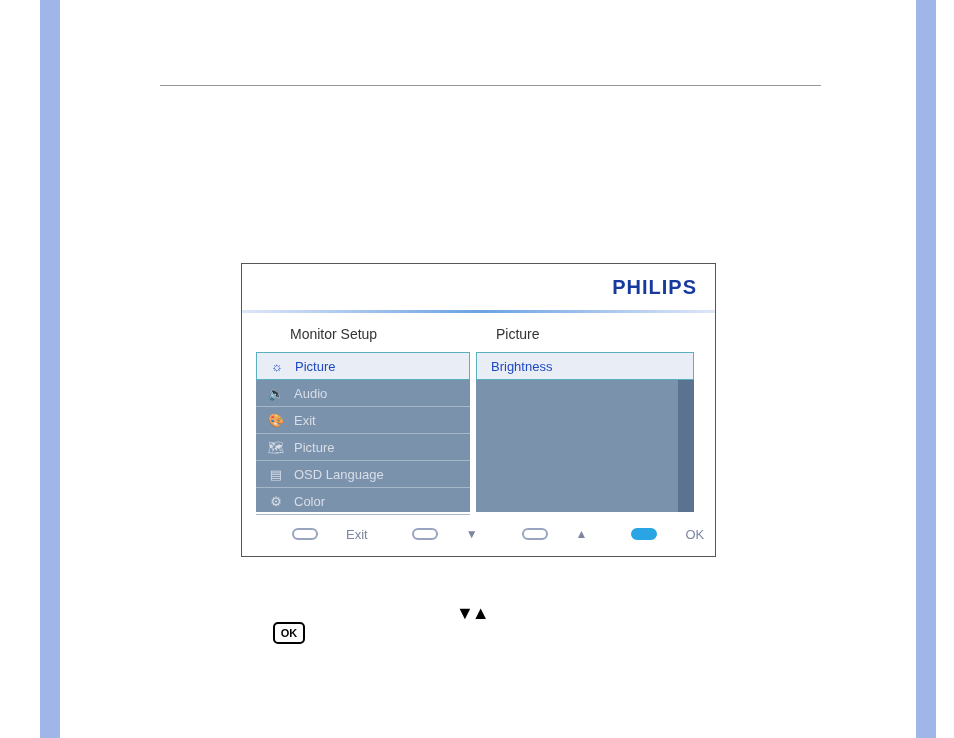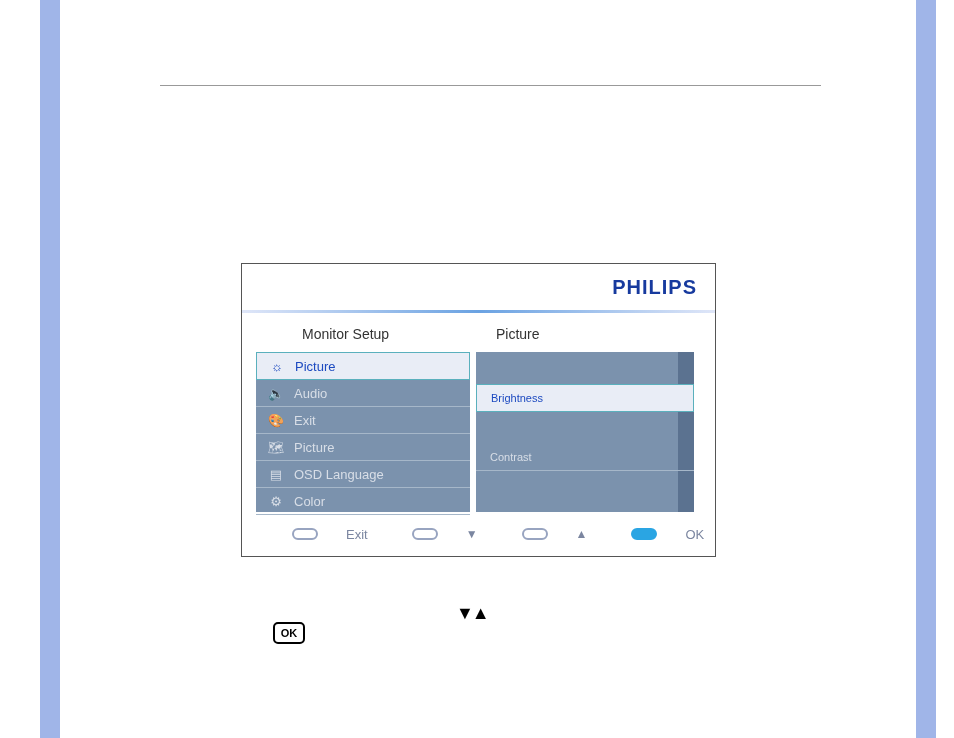--- a/index.html
+++ b/index.html
@@ -69,21 +69,20 @@
   }
   .titles {
     position: absolute;
     left: 0; right: 0; top: 54px; height: 34px;
   }
   .title-left {
     position: absolute;
     left: 48px; top: 8px;
     font-size: 14px;
     color: #333;
-    margin-left: 12px;
   }
   .title-right {
     position: absolute;
     left: 254px; top: 8px;
     font-size: 14px;
     color: #333;
   }
   .panels {
     position: absolute;
     left: 14px; top: 88px;
@@ -120,26 +119,25 @@
   .menu-item.selected {
     background: #e9edf6;
     border: 1px solid #5ab0bd;
     color: #1d4ac0;
   }
   .sub-item {
     height: 26px;
     display: flex;
     align-items: center;
     padding-left: 14px;
-    font-size: 11px;
+    font-size: 13px;
     color: #d8dee7;
     border-bottom: 1px solid #a6b7c9;
     position: relative;
     z-index: 1;
-    margin-top: 32px;
   }
   .sub-item.selected {
     background: #e9edf6;
     border: 1px solid #5ab0bd;
     color: #1d4ac0;
   }
   .footer {
     position: absolute;
     left: 0; right: 0; bottom: 0; height: 44px;
     display: flex;
@@ -235,23 +233,20 @@
             <div class="menu-item">
               <span class="icon">⚙</span>
               <span>Color</span>
             </div>
           </div>
         <div class="right-panel" id="right-panel">
           <div class="right-edge"></div>
         <div class="sub-item selected">
               <span>Brightness</span>
             </div>
-            <div class="sub-item">
-              <span>Contrast</span>
-            </div>
           </div>
       </div>
       <div class="footer">
         <span class="foot-grp">
           <span class="pill"></span>
           <span>Exit</span>
         </span>
         <span class="foot-grp">
           <span class="pill"></span>
           <span class="tri">▼</span>

